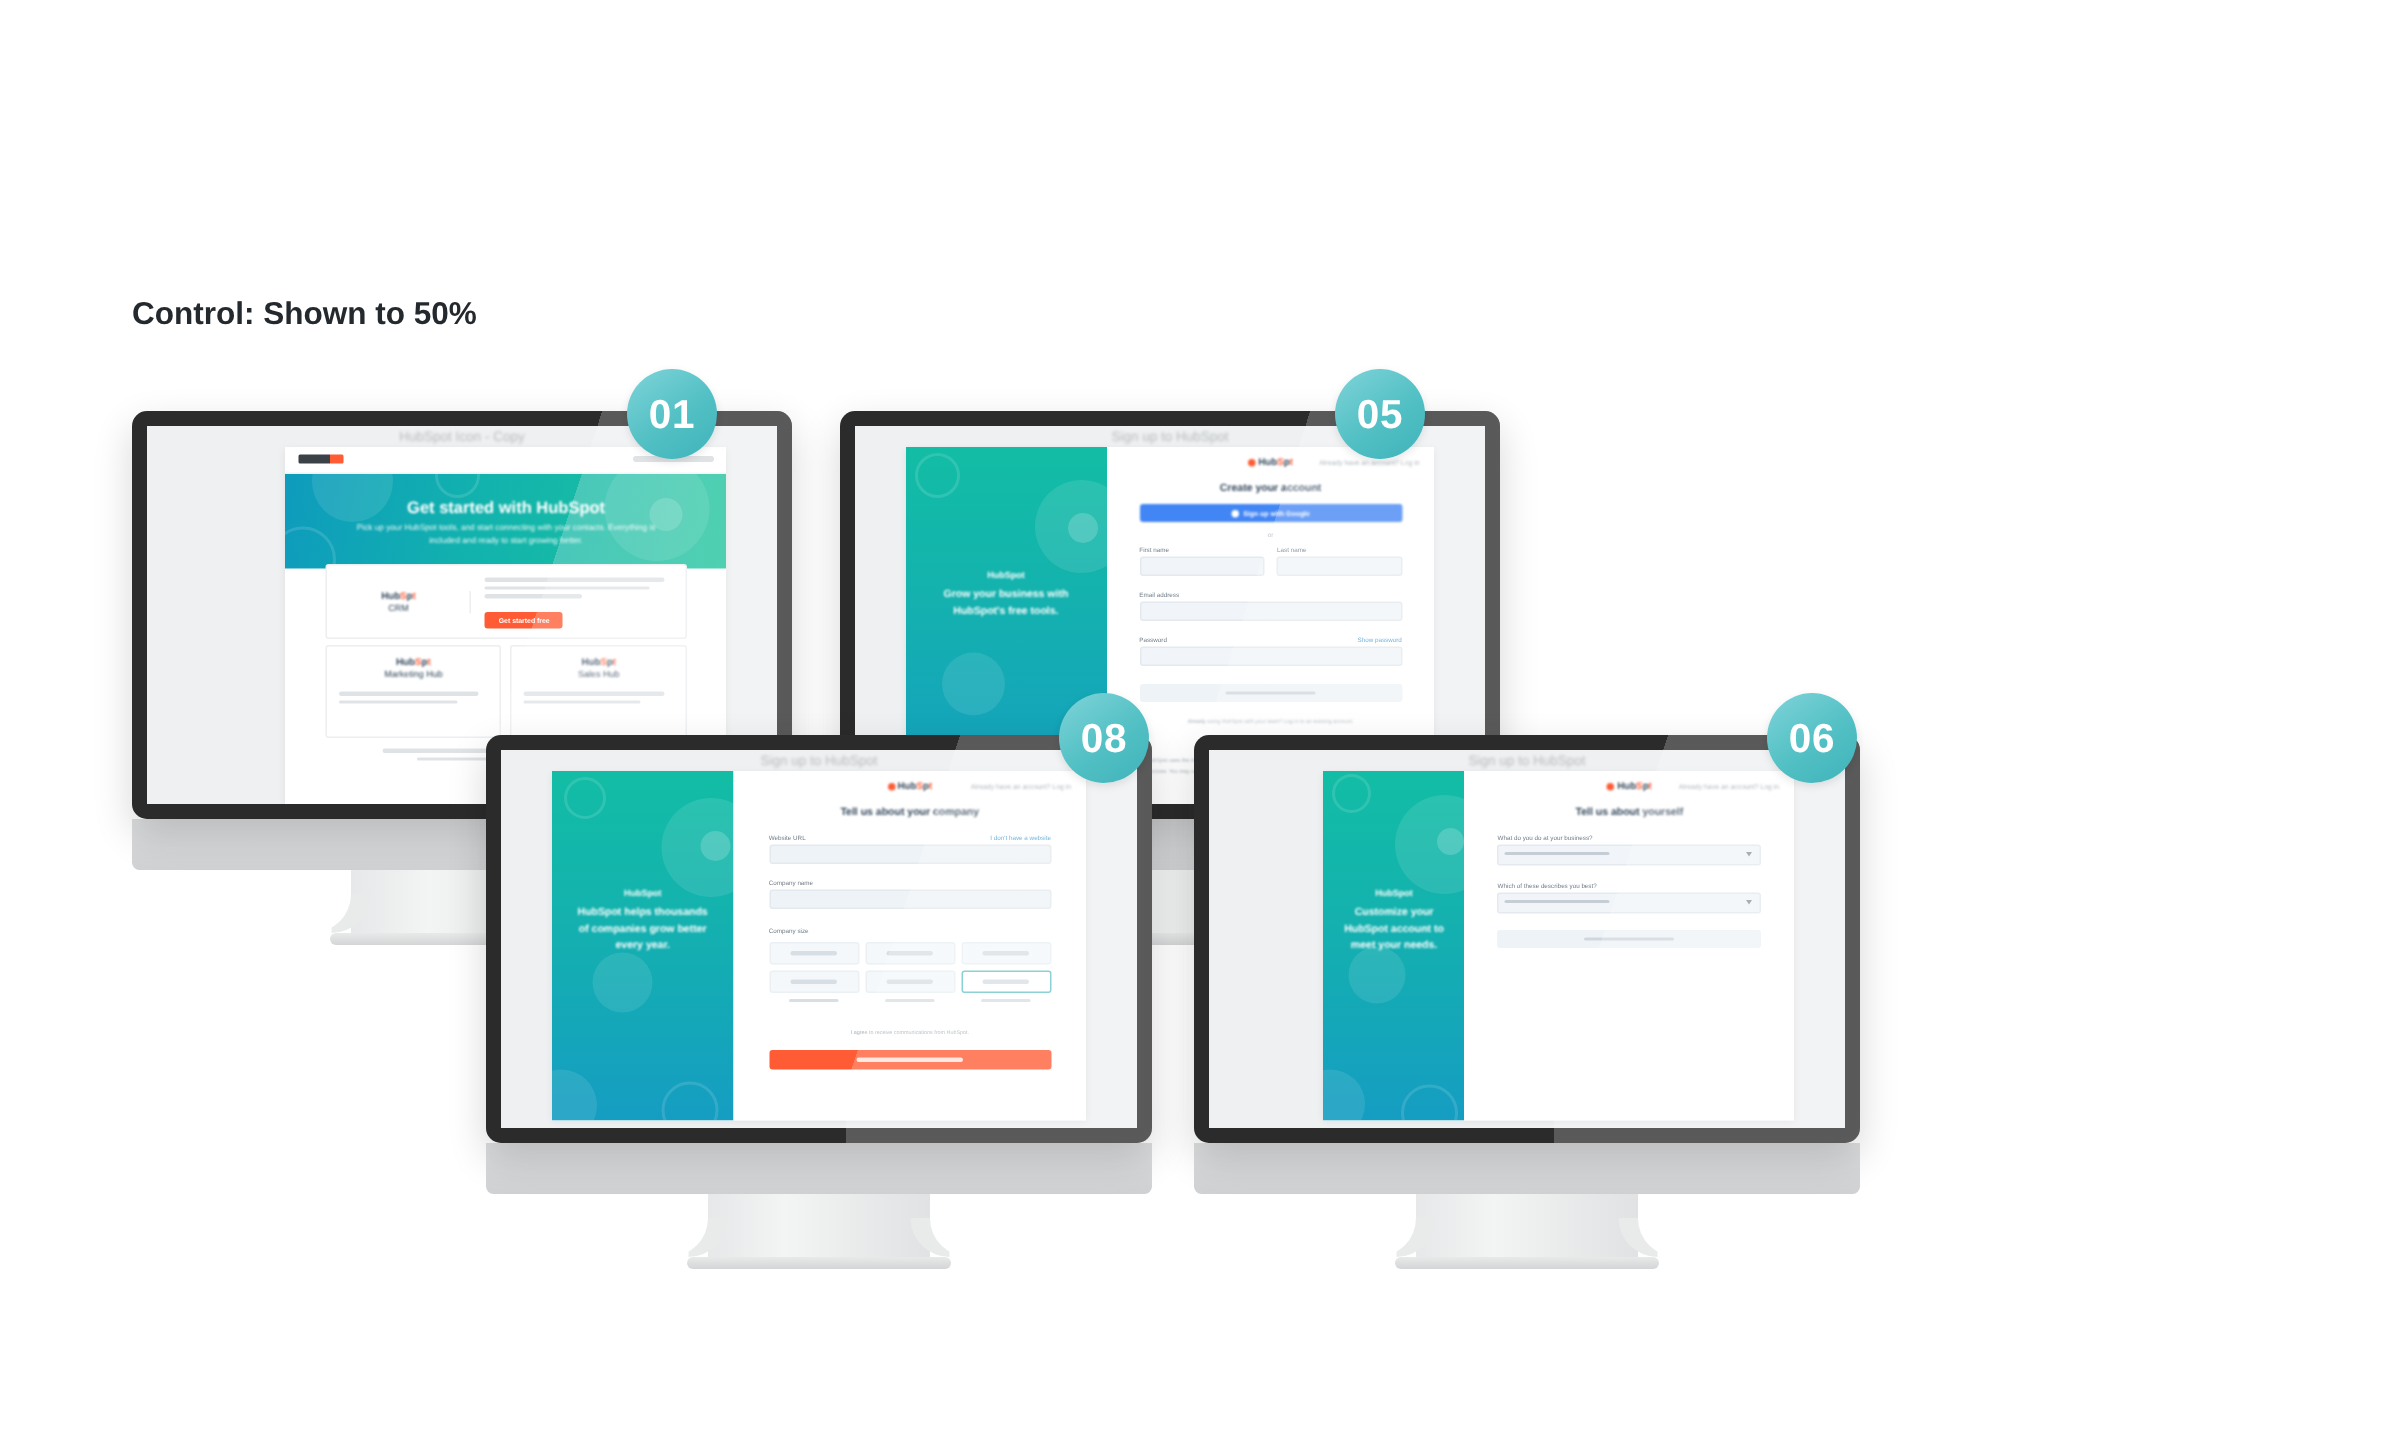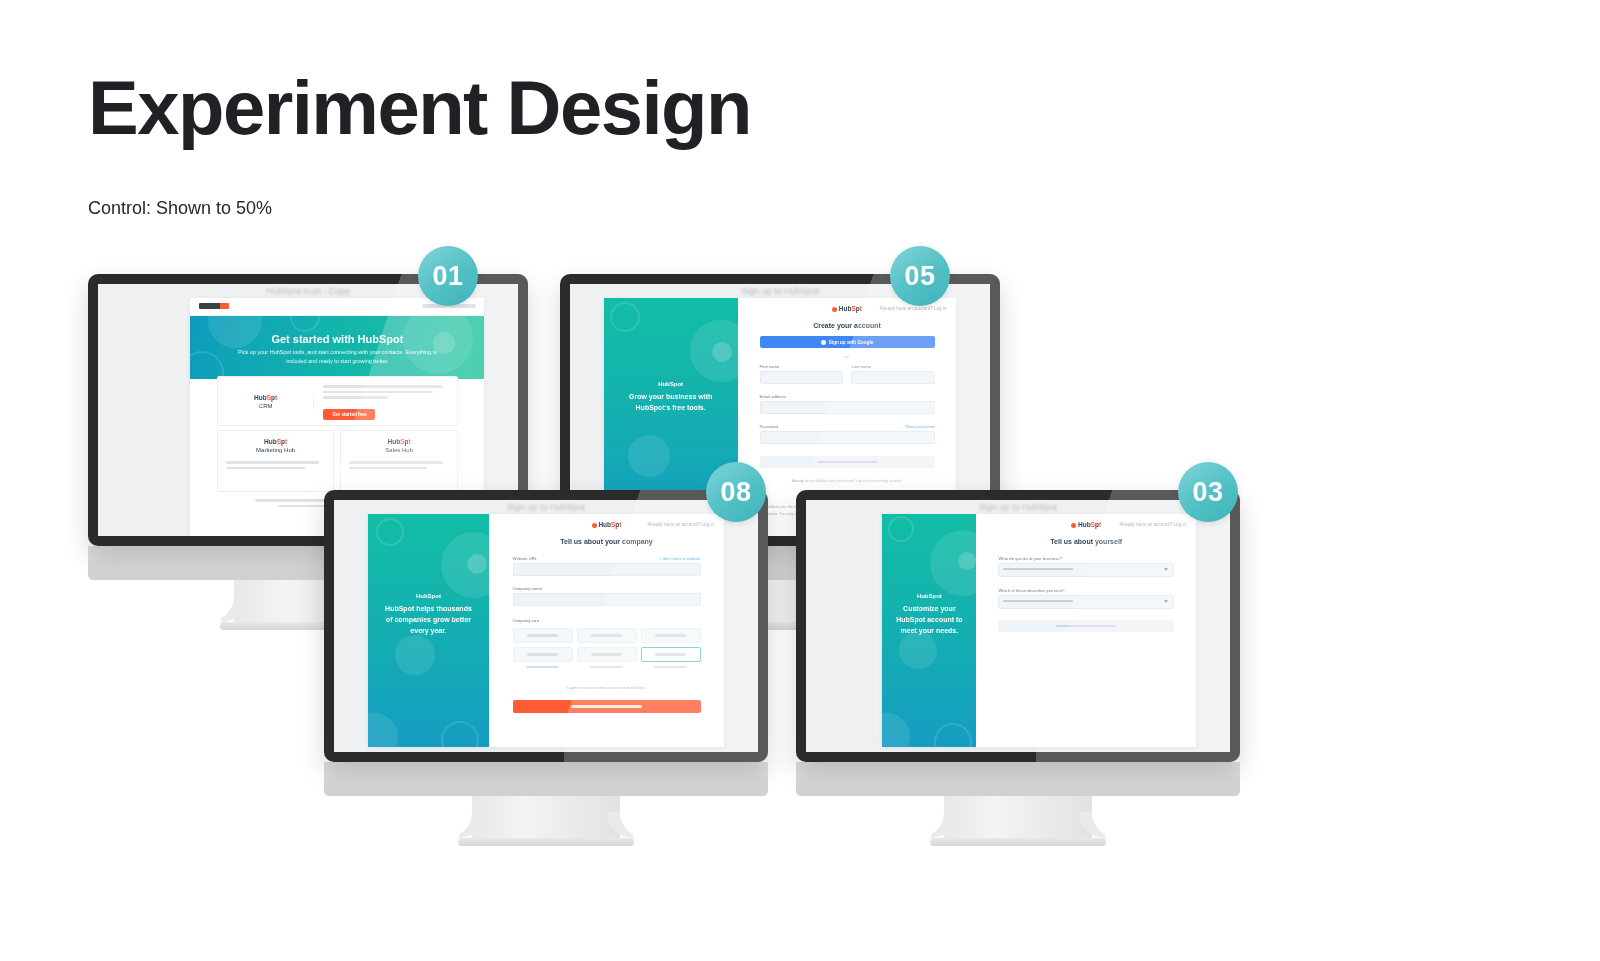--- a/index.html
+++ b/index.html
@@ -13,21 +13,21 @@
   .slide{position:absolute;inset:0;}
 
   
   .page-title{
     position:absolute;left:88px;top:68px;
     font-size:76px;font-weight:700;letter-spacing:-1.5px;
     color:#1f2124;line-height:1.05;white-space:nowrap;
   }
   .page-subtitle{
     position:absolute;left:88px;top:198px;
-    font-size:18px;font-weight:400;color:#24292e;white-space:nowrap;
+    font-size:21px;font-weight:700;color:#24292e;white-space:nowrap;
   }
 
   
   .monitor{position:absolute;}
   .mon-body{
     position:relative;
     background:#2b2b2b;
     border-radius:10px;
     padding:10px;
     box-sizing:border-box;
@@ -187,21 +187,20 @@
   .disbtn{height:12px;background:#eef3f7;border-radius:2px;display:flex;align-items:center;justify-content:center;}
   .disbtn span{width:34%;height:2.5px;background:#cfd7dd;border-radius:2px;filter:blur(.4px);}
 
   .hs-pill{display:inline-block;width:5px;height:5px;border-radius:50%;background:#ff5c35;vertical-align:middle;}
 </style>
 </head>
 <body>
 
 <div class="slide">
 
-  <div class="page-title">Experiment Design</div>
   <div class="page-subtitle">Control: Shown to 50%</div>
 
   <div class="monitor" style="left:88px;top:274px;width:440px;z-index:1;">
     <div class="mon-body" style="height:272px;">
       <div class="screen">
         <div class="url-strip">HubSpot Icon - Copy</div>
         <div class="page" style="left:22%;right:8%;top:14px;bottom:-6px;">
 
           <div class="s1-nav">
             <div class="s1-logo"></div>
@@ -462,16 +461,16 @@
                   <span></span>
                 </div>
             </div>
           </div>
         </div>
       </div>
     </div>
     <div class="chin"></div>
     <div class="neck" style="width:148px;height:42px;"></div>
     <div class="foot" style="width:176px;"></div>
-    <div class="badge" style="left:382px;top:-28px;">03</div>
+    <div class="badge" style="left:382px;top:-28px;">06</div>
   </div>
 
 </div>
 
 </body></html>

